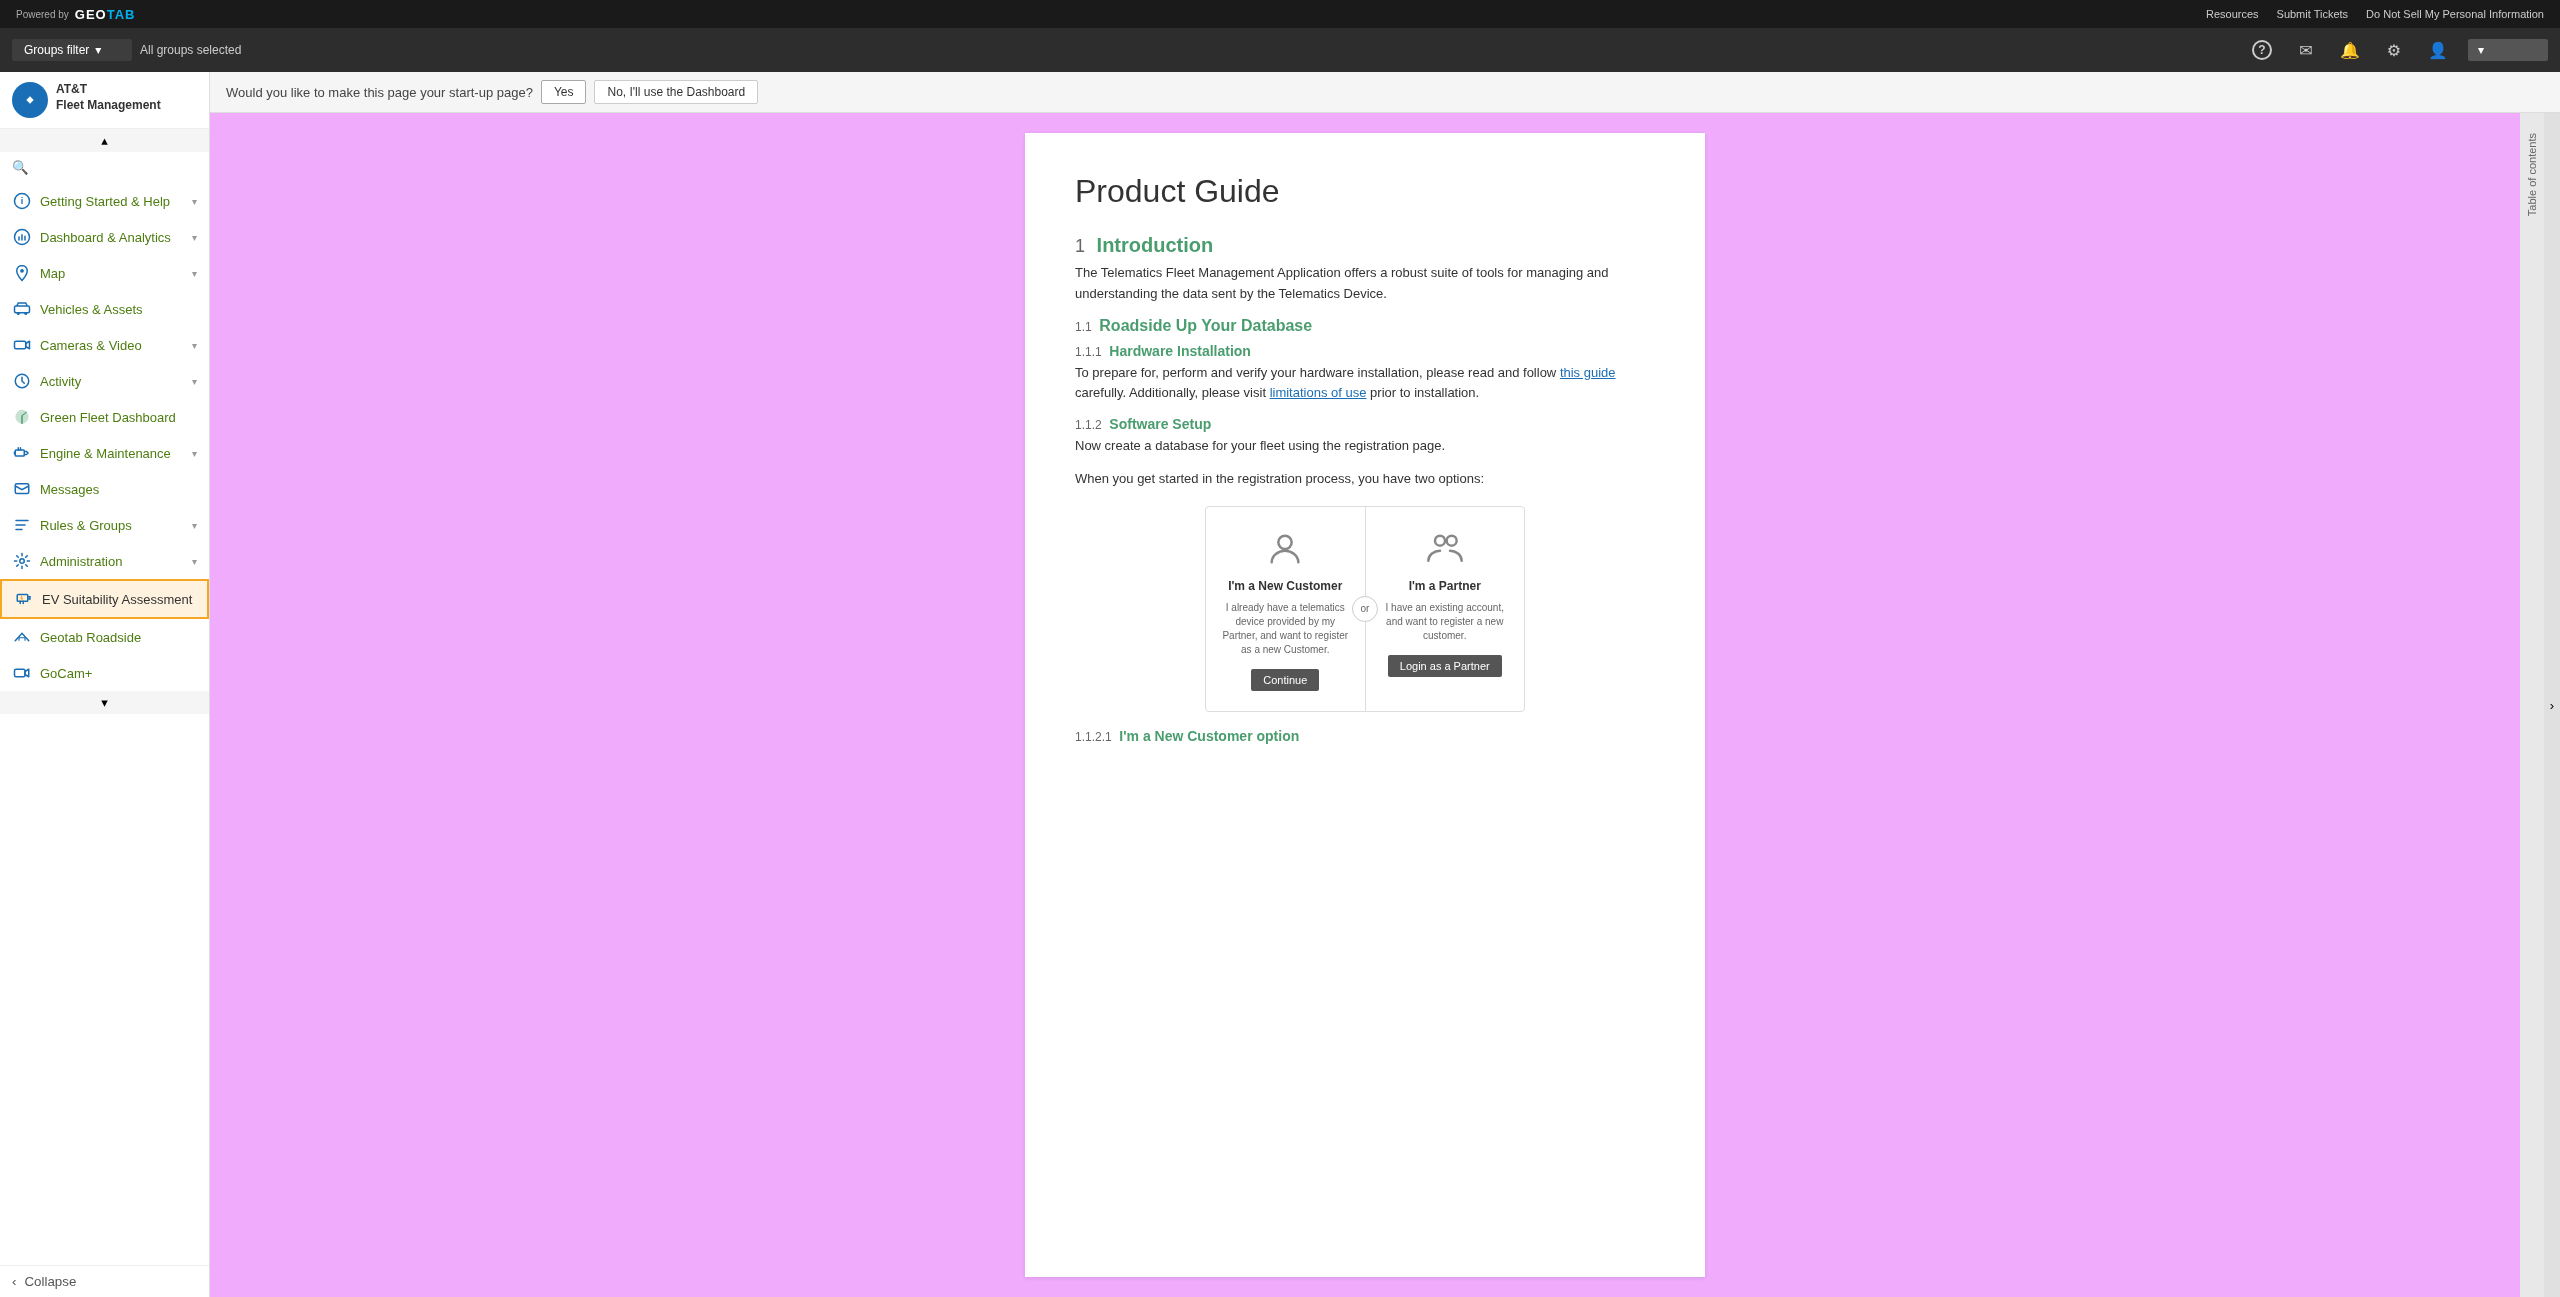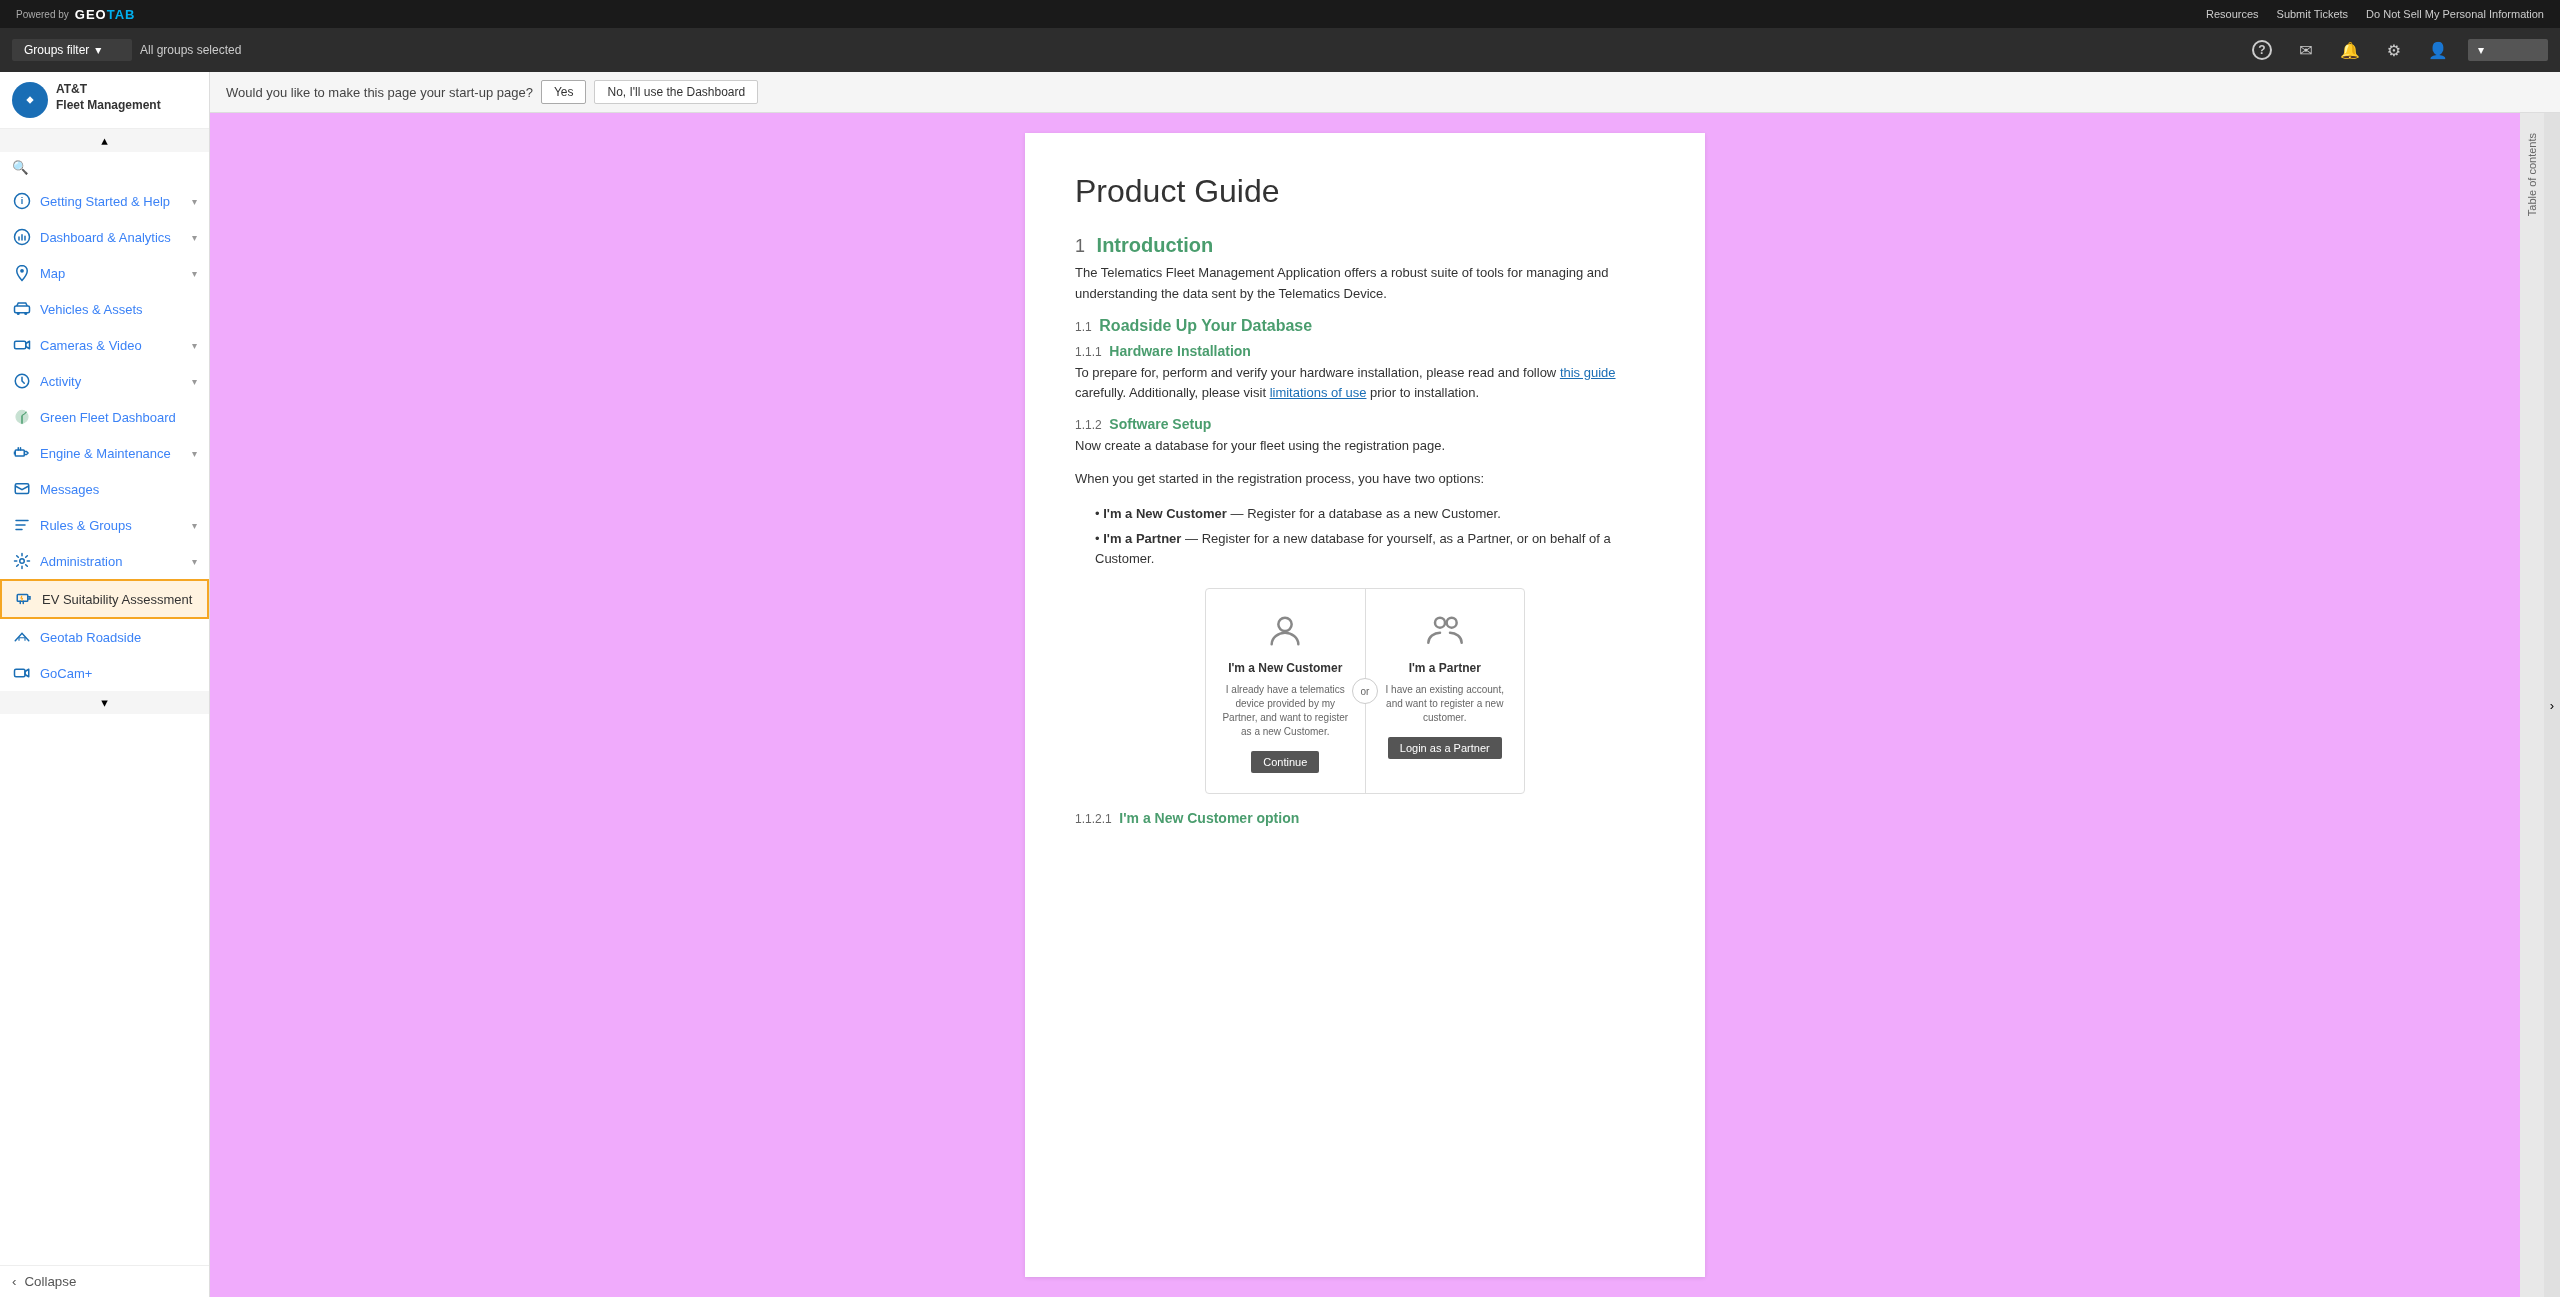--- a/index.html
+++ b/index.html
@@ -147,21 +147,21 @@
     .nav-item-left { display: flex; align-items: center; gap: 8px; }
     .nav-icon {
       width: 20px;
       height: 20px;
       display: flex;
       align-items: center;
       justify-content: center;
       color: #1a6eb5;
       font-size: 14px;
     }
-    .nav-label { font-size: 13px; color: #3b82f6; }
+    .nav-label { font-size: 13px; color: #4d7c0f; }
     .nav-item.active .nav-label { color: #333; font-weight: 500; }
     .nav-chevron { color: #999; font-size: 10px; }
 
     .collapse-btn {
       display: flex;
       align-items: center;
       gap: 8px;
       padding: 8px 12px;
       cursor: pointer;
       color: #555;
@@ -609,30 +609,20 @@
             </p>
           </div>
 
           <div style="margin-bottom:10px;">
             <div style="margin-bottom:4px;">
               <span style="color:#666; font-size:12px;">1.1.2</span>
               <span style="color:#4a9d6e; font-size:14px; font-weight:bold; margin-left:4px;">Software Setup</span>
             </div>
             <p class="doc-p">Now create a database for your fleet using the registration page.</p>
             <p class="doc-p">When you get started in the registration process, you have two options:</p>
-            <ul class="doc-list">
-              <li>
-                <strong>I'm a New Customer</strong>
-                <span> — Register for a database as a new Customer.</span>
-              </li>
-              <li>
-                <strong>I'm a Partner</strong>
-                <span> — Register for a new database for yourself, as a Partner, or on behalf of a Customer.</span>
-              </li>
-            </ul>
 
             <div class="cards-wrapper">
               <div style="display:flex; border:1px solid #ddd; border-radius:4px; overflow:visible; background:white; position:relative;">
 
                 <div style="flex:1; padding:20px 16px; text-align:center; border-right:1px solid #ddd;">
                   <div class="card-icon">
                     <svg width="40" height="40" viewBox="0 0 24 24" fill="none">
                       <circle cx="12" cy="8" r="4" stroke="#888" stroke-width="1.5"></circle>
                       <path d="M4 20 C4 16 8 13 12 13 C16 13 20 16 20 20" stroke="#888" stroke-width="1.5" stroke-linecap="round"></path>
                     </svg>

